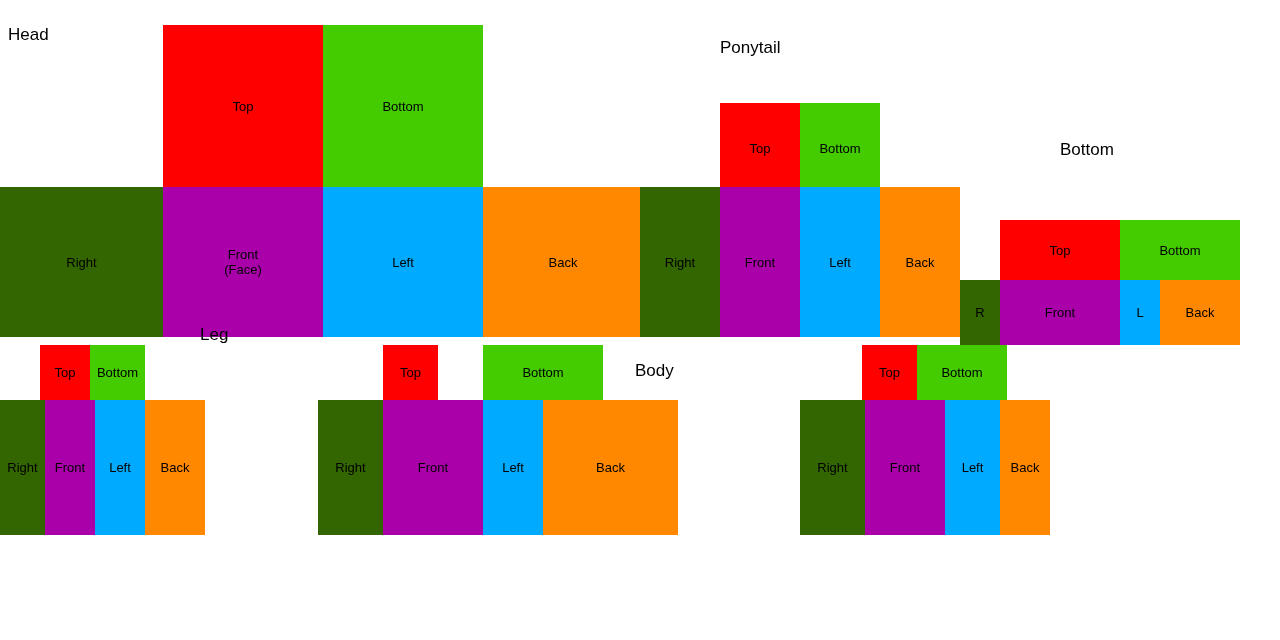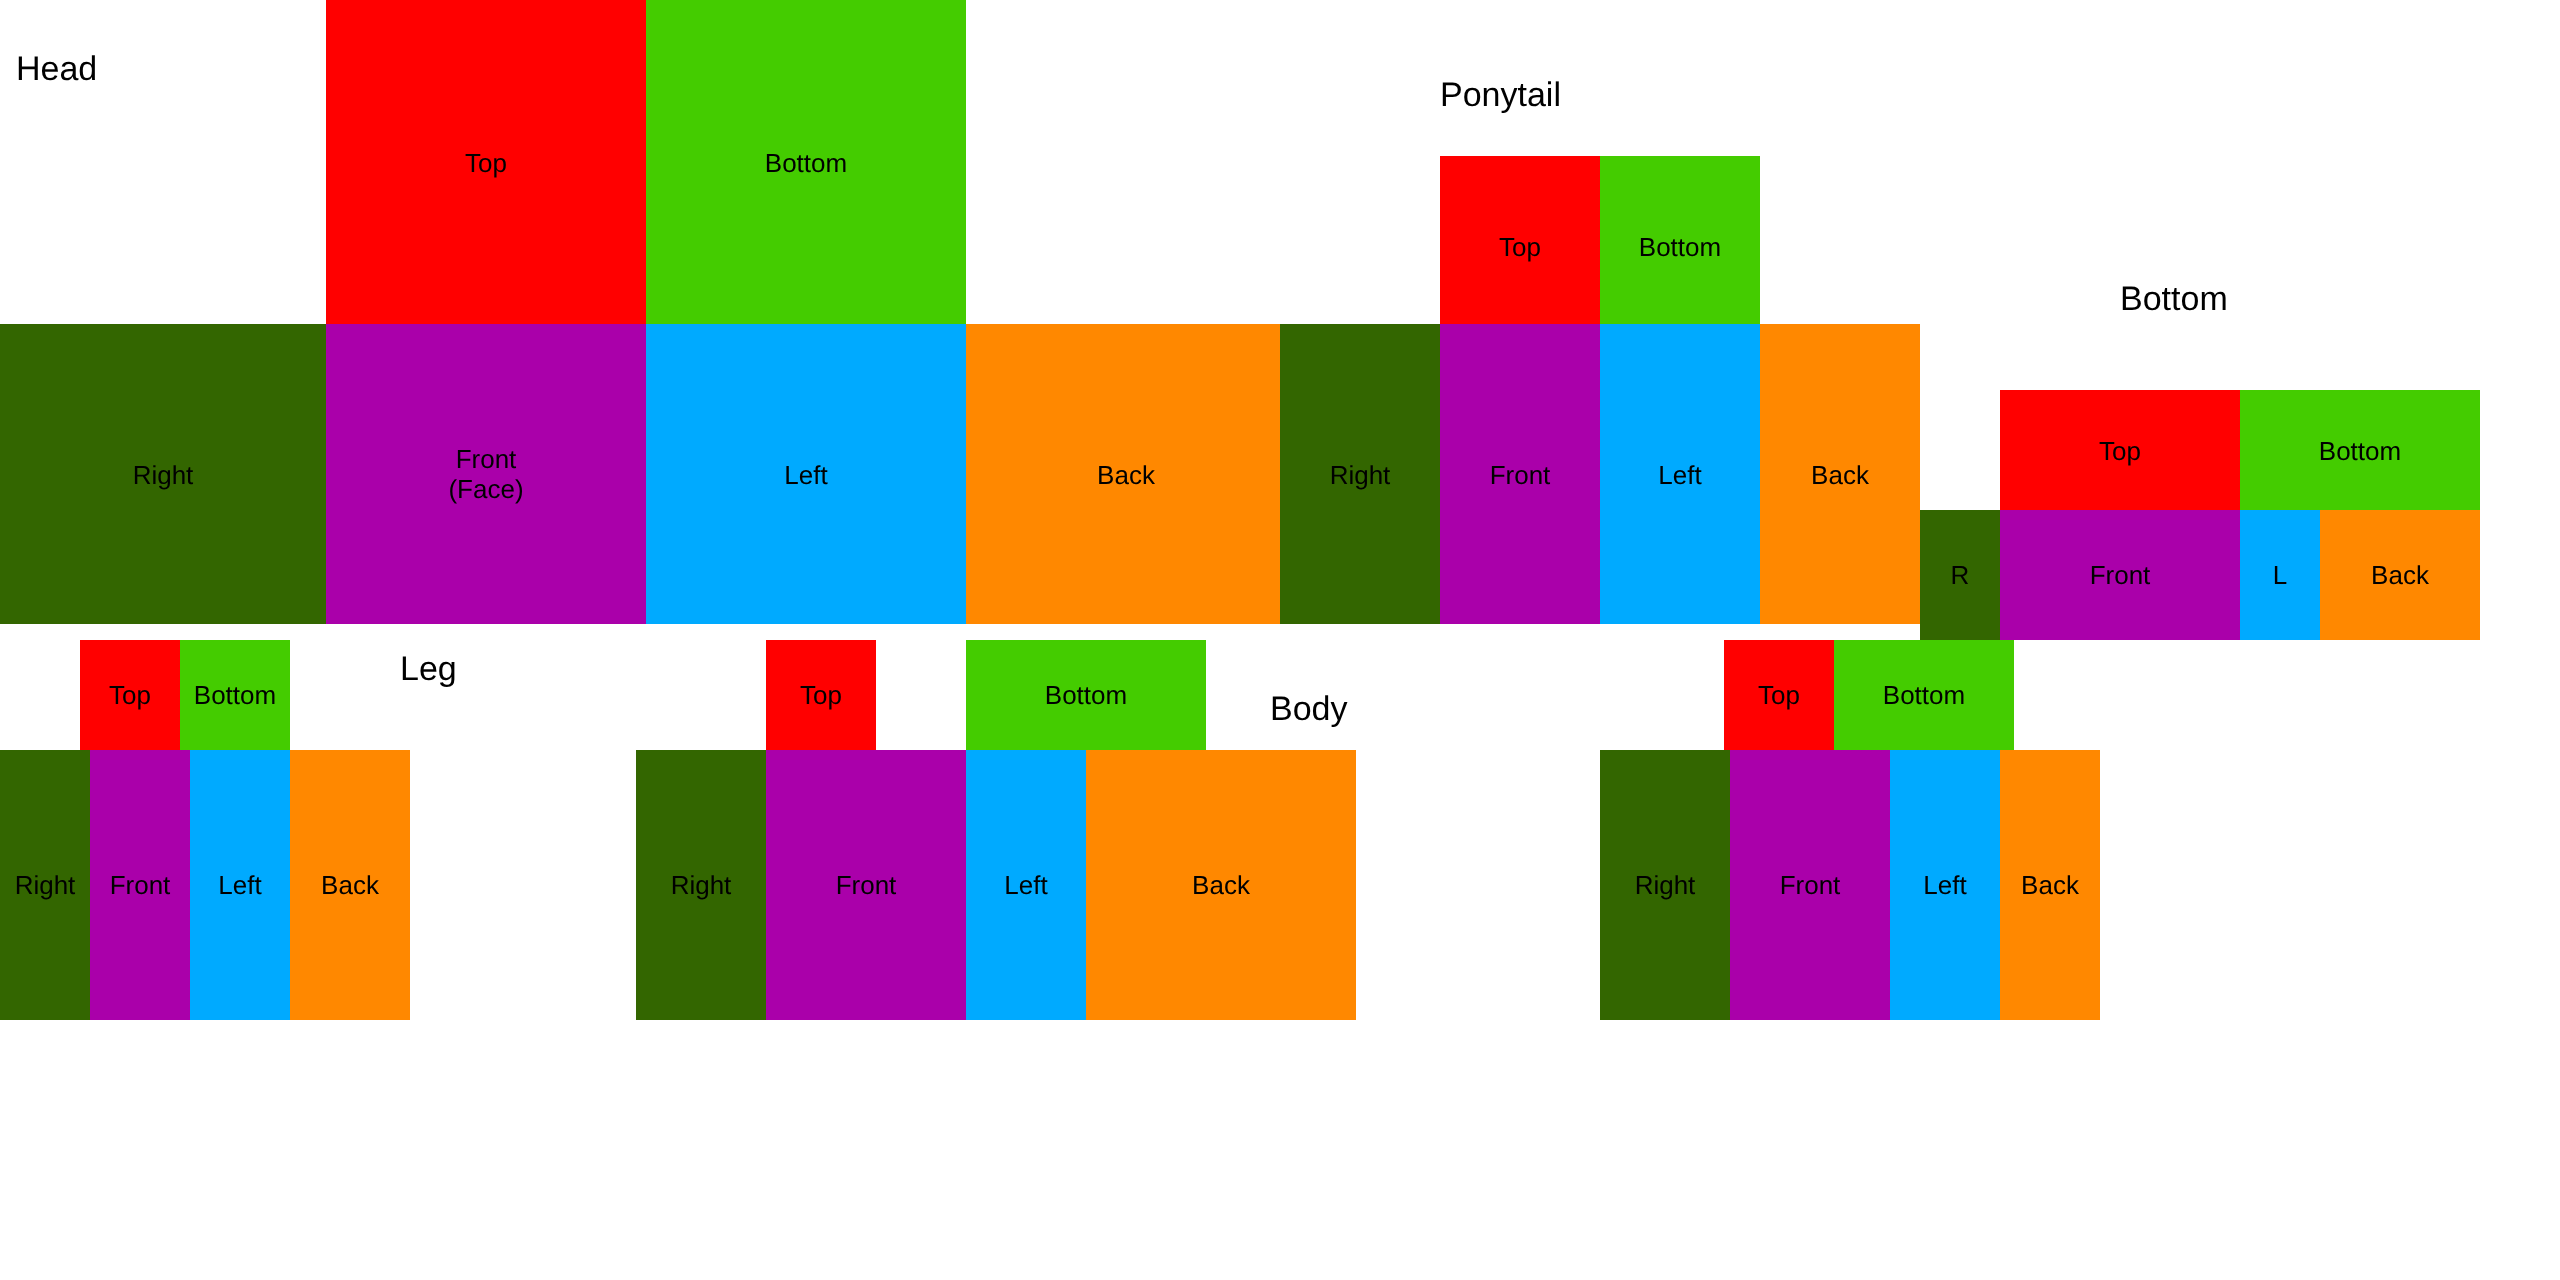--- a/index.html
+++ b/index.html
@@ -1,18 +1,18 @@
 <!DOCTYPE html>
 <html><head>
   <meta charset="utf-8">
   <style>
     * { margin: 0; padding: 0; box-sizing: border-box; }
     body { background: white; font-family: Arial, sans-serif; font-size: 13px; width: 1280px; height: 640px; overflow: hidden; position: relative; }
     .container { position: relative; width: 1280px; height: 640px; }
-    .block { position: absolute; display: flex; align-items: center; justify-content: center; text-align: center; font-size: 13px; }
+    .block { position: absolute; display: flex; align-items: center; justify-content: center; text-align: center; font-size: 13px; margin-top: 25px; }
     .label { position: absolute; font-size: 17px; }
   </style>
 </head>
 <body>
 
 <div class="container">
 
   <div class="label" style="left:8px; top:25px;">Head</div>
 
   <div class="block" style="left:163px; top:0px; width:160px; height:162px; background:#ff0000;">
@@ -115,21 +115,21 @@
   <div class="block" style="left:383px; top:375px; width:100px; height:135px; background:#aa00aa;">
     <span>Front</span>
   </div>
   <div class="block" style="left:483px; top:375px; width:60px; height:135px; background:#00aaff;">
     <span>Left</span>
   </div>
   <div class="block" style="left:543px; top:375px; width:135px; height:135px; background:#ff8800;">
     <span>Back</span>
   </div>
 
-  <div class="label" style="left:635px; top:345px;">Body</div>
+  <div class="label" style="left:635px; top:361px;">Body</div>
 
   <div class="label" style="left:961px; top:345px;font-style:italic;">Arm</div>
 
   <div class="block" style="left:862px; top:320px; width:55px; height:55px; background:#ff0000;">
     <span>Top</span>
   </div>
   <div class="block" style="left:917px; top:320px; width:90px; height:55px; background:#44cc00;">
     <span>Bottom</span>
   </div>
 

